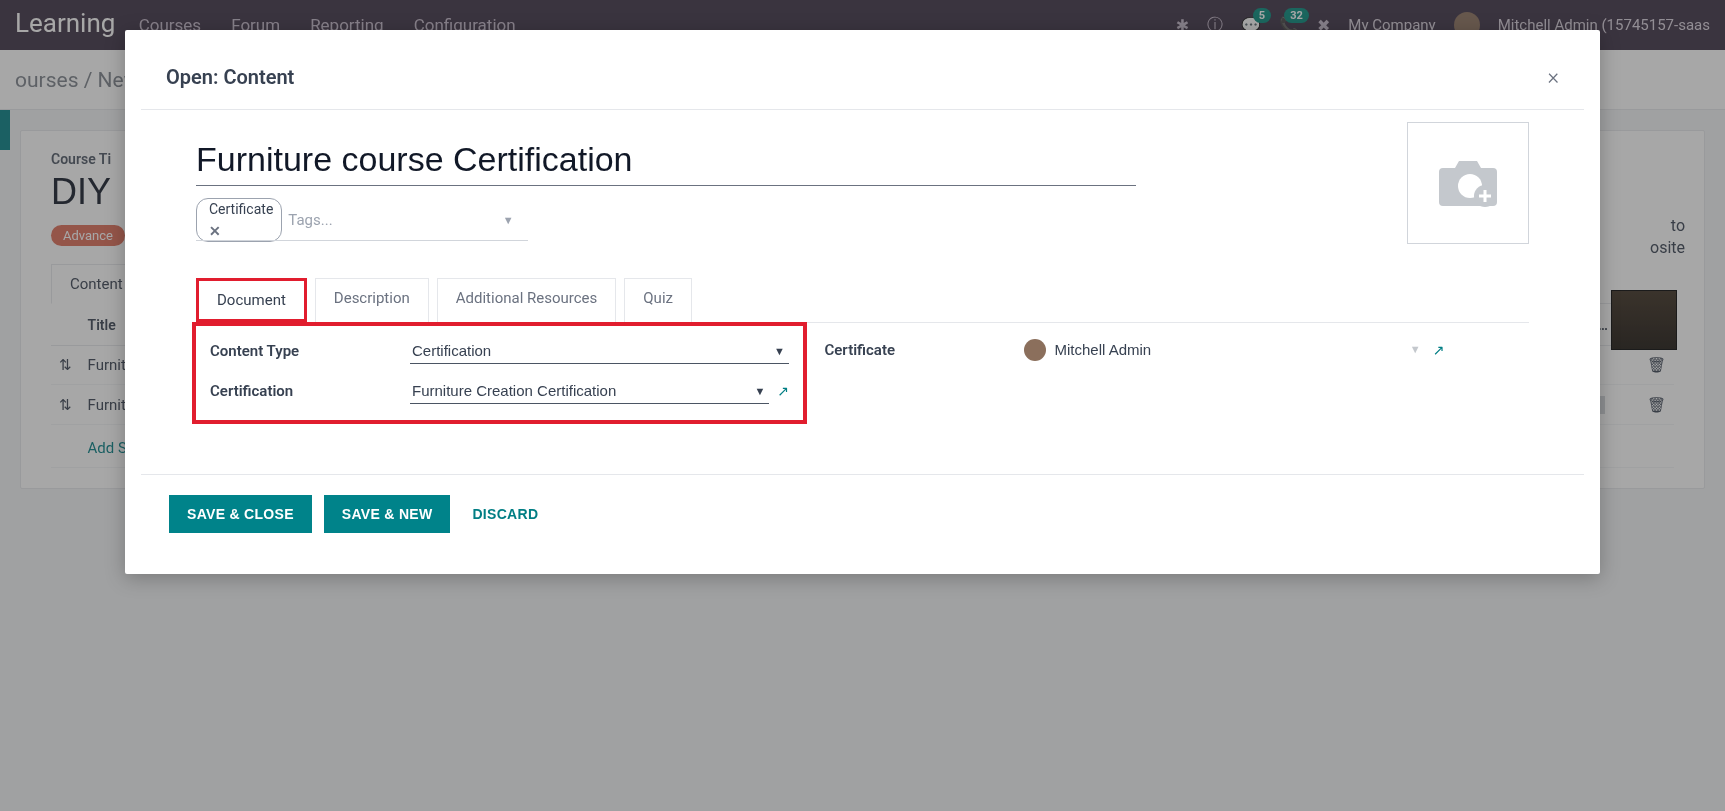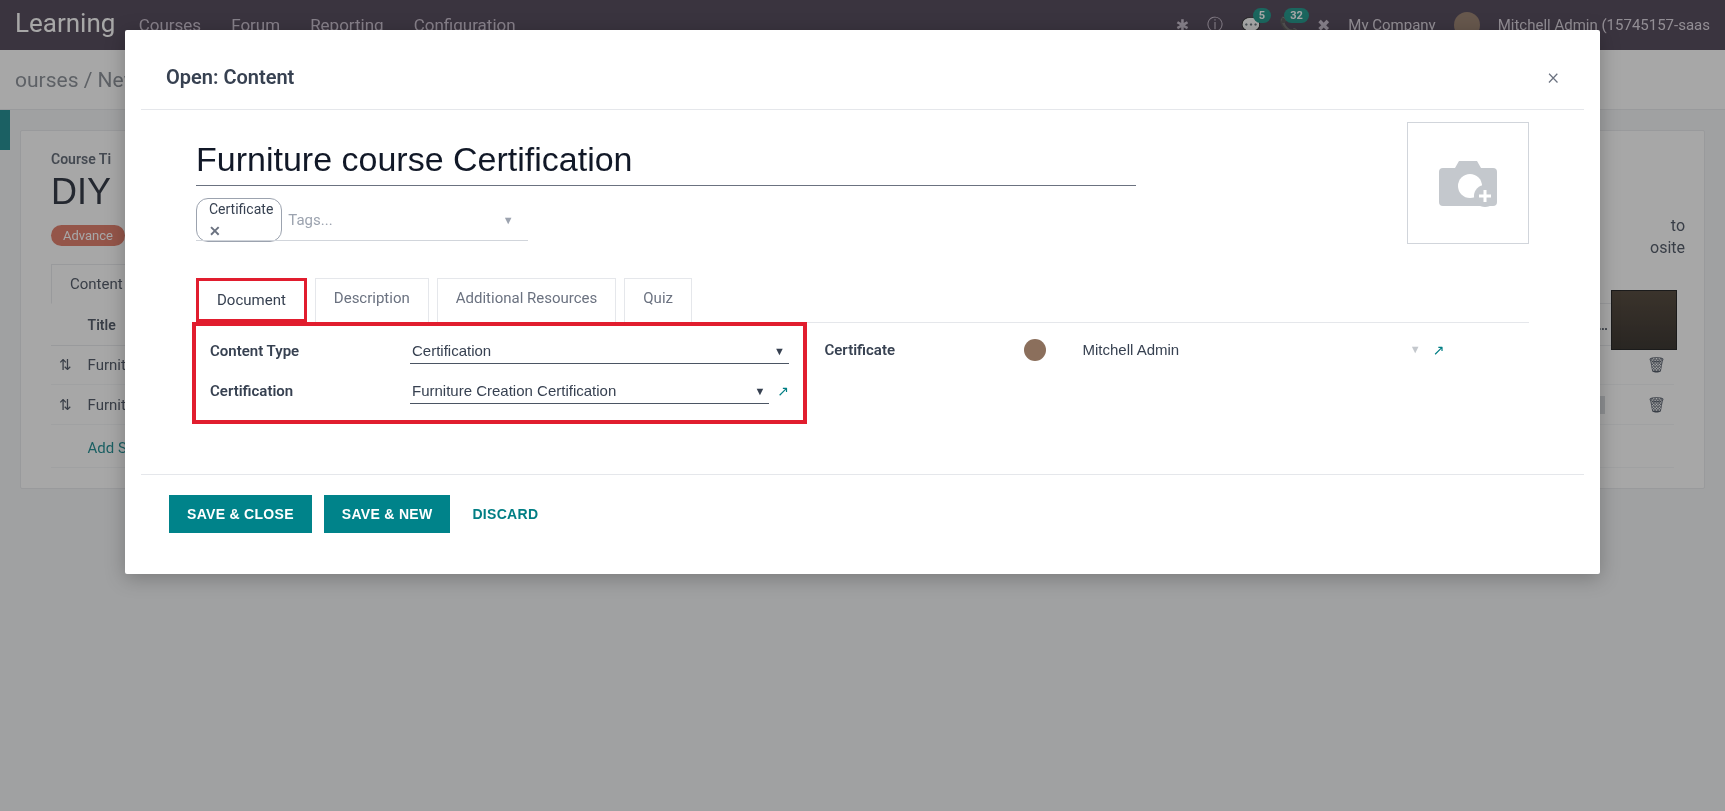--- a/index.html
+++ b/index.html
@@ -236,21 +236,21 @@
           </div>
           <span class="ext-link">↗</span>
         </div>
       </div>
 
       <div class="right-fields-col">
         <div class="form-row">
           <label>Certificate</label>
           <div class="field">
             <span class="resp-avatar"></span>
-            <input class="field-input" style="border-bottom: none; width: 300px; margin-left: 28px;" value="Mitchell Admin">
+            <input class="field-input" style="border-bottom: none; width: 300px;" value="Mitchell Admin">
             <span class="field-caret" style="color:#c4c8cd">▼</span>
           </div>
           <span class="ext-link">↗</span>
         </div>
       </div>
     </div>
 
     <div style="height:30px"></div>
   </div>
 

